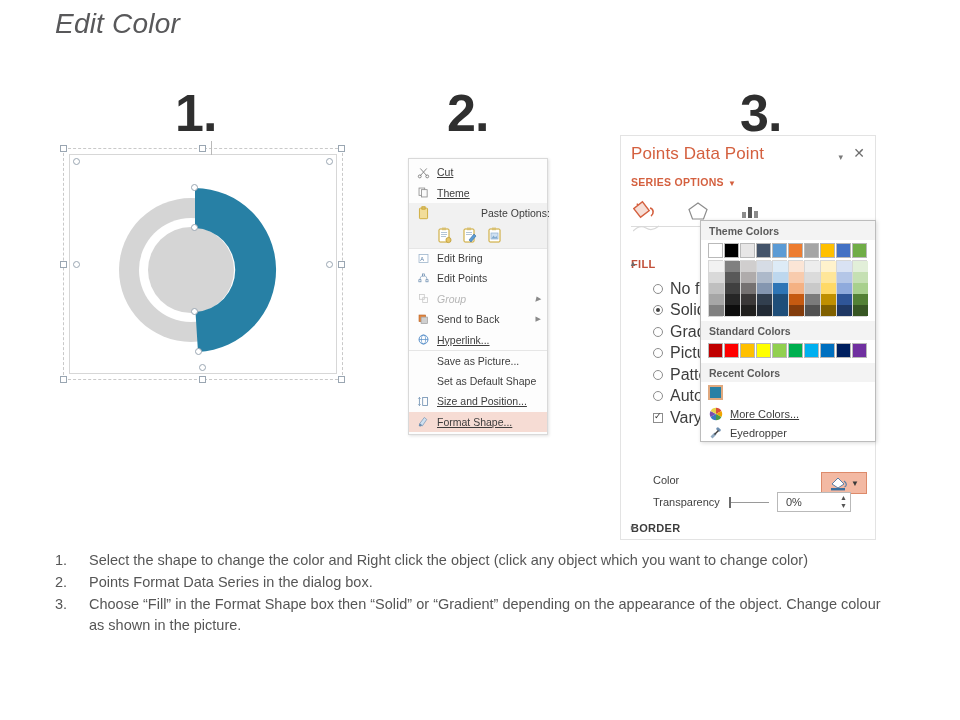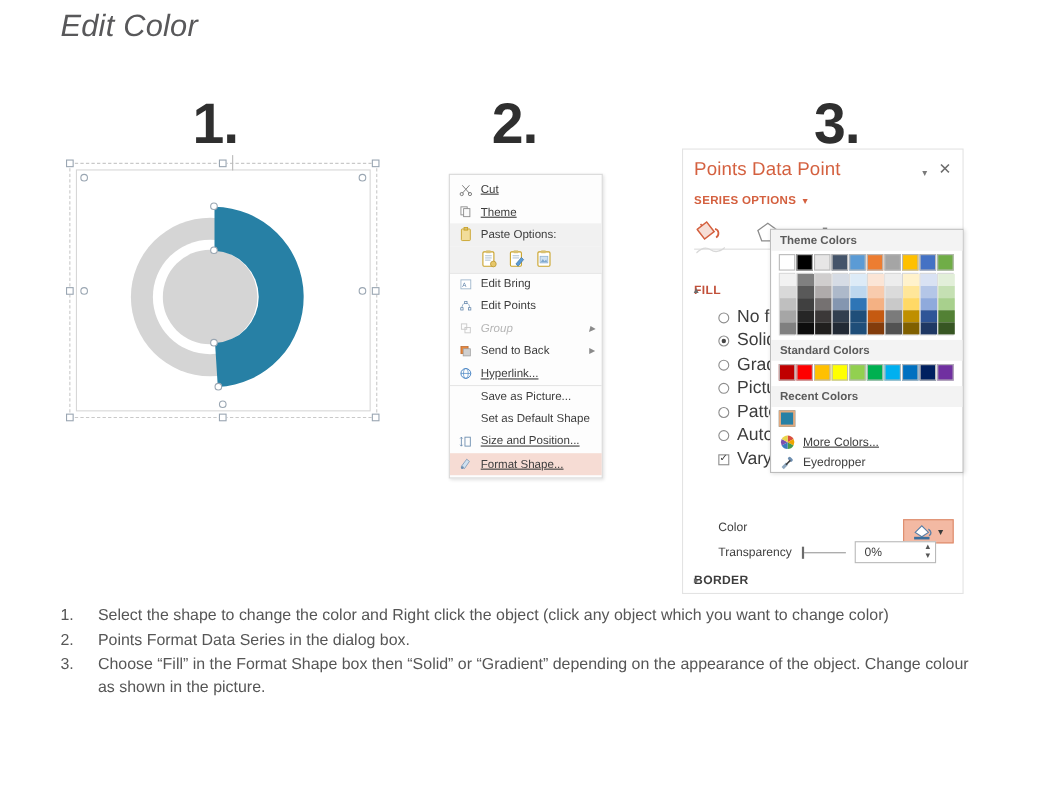--- a/index.html
+++ b/index.html
@@ -176,21 +176,21 @@
     font-size: 7px; color: #555; line-height: 8px;
   }
   #border-header {
     position: absolute; left: 10px; top: 386px;
     font-size: 11px; font-weight: bold; color: #3d3d3d; letter-spacing: 0.3px;
   }
   #border-tri { position: absolute; left: 0px; top: 1px; font-size: 8px; color: #6e6e6e; }
 
   
   #color-flyout {
-    position: absolute; left: 700px; top: 208px;
+    position: absolute; left: 700px; top: 220px;
     width: 176px; height: 222px;
     background: #ffffff; border: 1px solid #bcbcbc;
     box-shadow: 1px 1px 4px rgba(0,0,0,0.15);
     font-size: 10.5px;
   }
   .cf-section-title {
     font-weight: bold; color: #5b5b5b; font-size: 10.5px;
     padding: 4px 0 3px 8px; background: #f3f3f3;
   }
   #theme-swatch-grid {
@@ -288,21 +288,21 @@
       <svg width="13" height="13" viewBox="0 0 16 16">
           <g fill="none" stroke="#8b8b8b" stroke-width="1">
         <rect x="2.5" y="2.5" width="7" height="9"></rect>
             <rect x="5.5" y="4.5" width="7" height="9" fill="#fafafa"></rect>
           </g>
         </svg>
     </span>
     <span class="mi-label mi-underline">Theme</span>
   </div>
 
-  <div class="menu-item" style="background:#f1f1f1;">
+  <div class="menu-item" style="background:#f1f1f1;gap:44px;">
     <span class="mi-icon">
       <svg width="13" height="14" viewBox="0 0 16 17">
           <g stroke="#c9a227" fill="#f2dd9a" stroke-width="1">
         <rect x="3" y="2.5" width="10" height="13" rx="1"></rect>
             <rect x="6" y="0.8" width="4" height="3" fill="#d9c070"></rect>
           </g>
         </svg>
     </span>
     <span class="mi-label">Paste Options:</span>
   </div>

